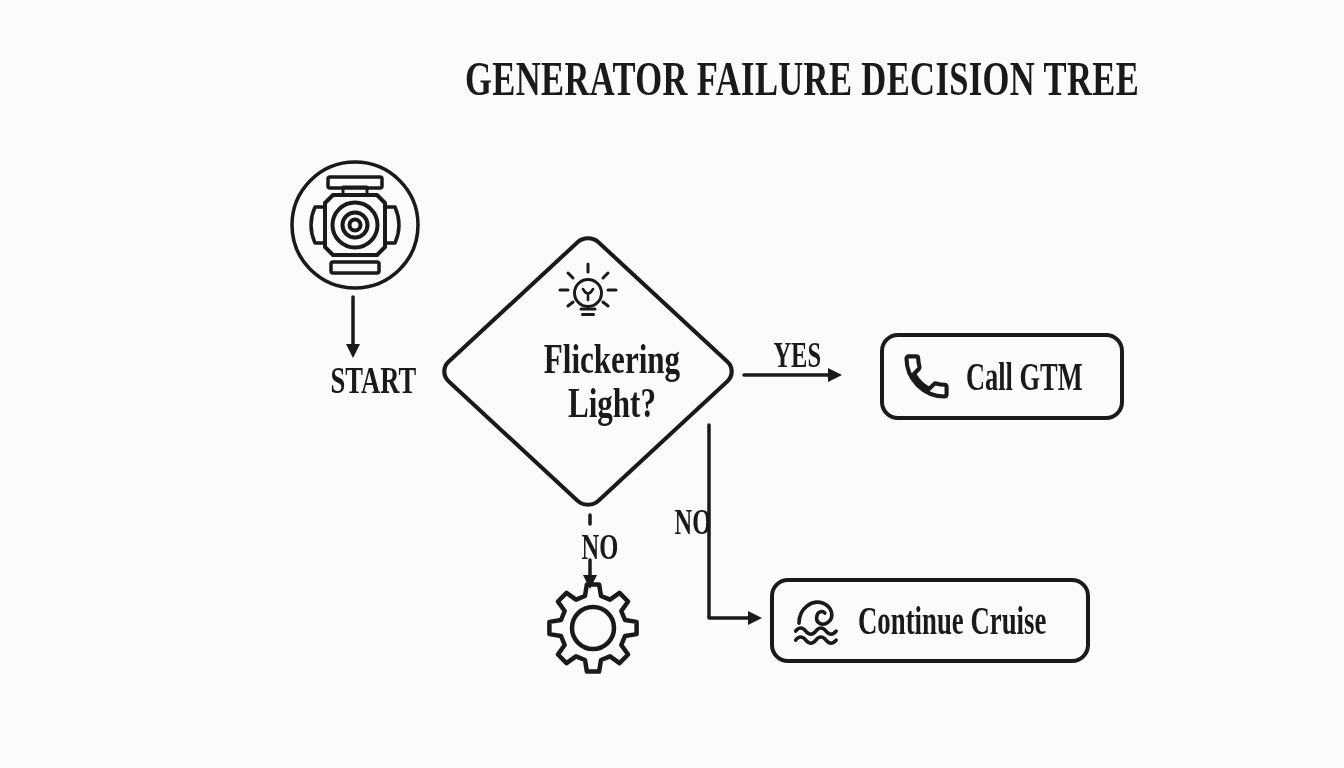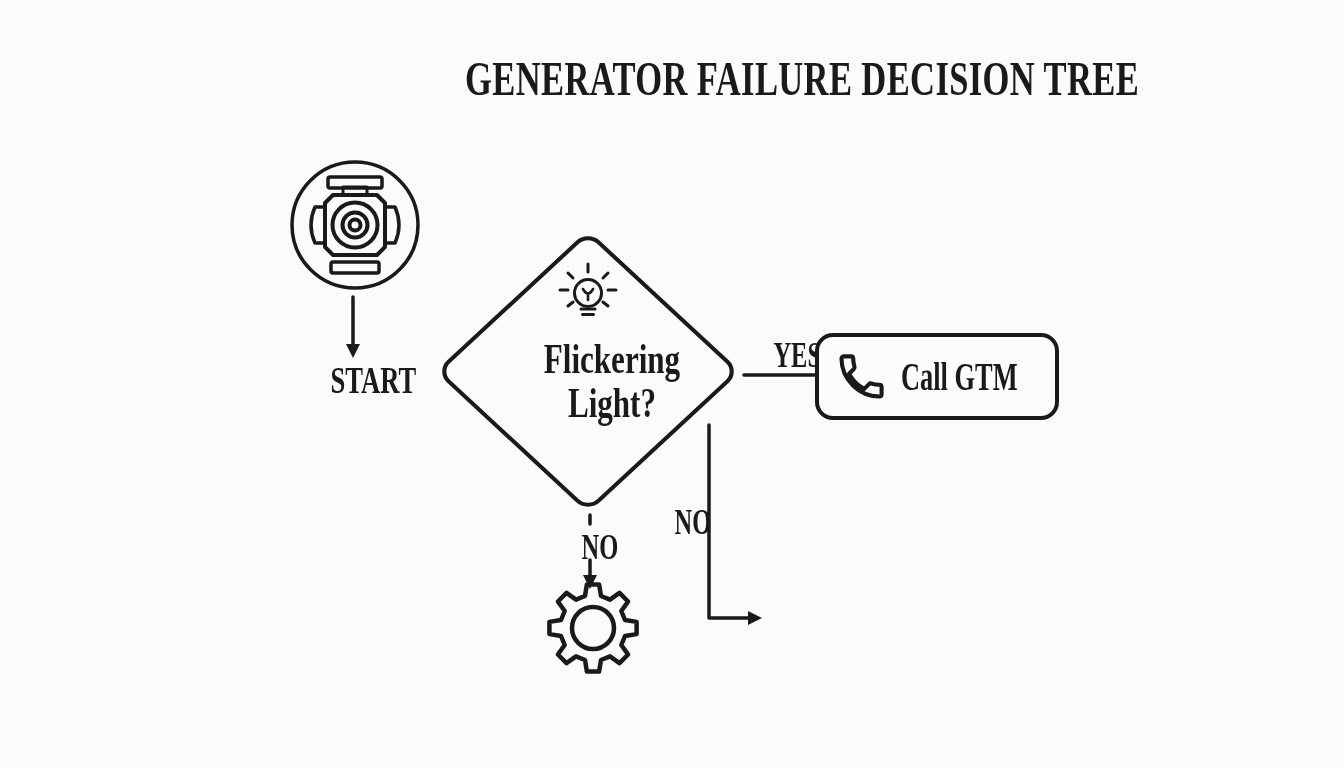--- a/index.html
+++ b/index.html
@@ -29,21 +29,21 @@
     text-align:center;white-space:nowrap;
     transform:scaleX(.74) translate(-50%,-50%);
   }
   .action-box{
     position:absolute;z-index:2;
     border:4px solid #1a1a1a;border-radius:18px;
     background:#fcfcfa;
     display:flex;align-items:center;
     box-sizing:border-box;
   }
-  .box-call{left:815px;top:333px;width:244px;height:87px;padding-left:16px;}
+  .box-call{left:880px;top:333px;width:244px;height:87px;padding-left:16px;}
   .box-cruise{left:770px;top:578px;width:320px;height:85px;padding-left:16px;}
   .box-icon{flex:0 0 auto;display:block;}
   .box-label{
     display:inline-block;font-weight:bold;font-size:40px;line-height:1;
     white-space:nowrap;margin-left:14px;
     transform:scaleX(.66);transform-origin:left center;
   }
   .box-cruise .box-label{transform:scaleX(.67);}
 </style>
 </head>
@@ -125,14 +125,24 @@
   <div class="lbl no-down-lbl">NO</div>
   <div class="lbl no-right-lbl">NO</div>
 
   <div class="action-box box-call">
     <svg class="box-icon" width="52" height="52" viewBox="0 0 24 24">
       <path d="M6.5 10.5c1.6 3.1 4 5.5 7 7l2.2-2.2c.3-.3.7-.4 1-.3 1.2.4 2.4.6 3.8.6.6 0 1 .4 1 1V20c0 .6-.4 1-1 1C11 21 3 13 3 3.5 3 3 3.4 2.5 4 2.5h3.4c.6 0 1 .4 1 1 0 1.3.2 2.6.6 3.8.1.3 0 .7-.3 1L6.5 10.5z" fill="none" stroke="#1a1a1a" stroke-width="1.9" stroke-linejoin="round" stroke-linecap="round"></path>
     </svg>
     <span class="box-label">Call GTM</span>
   </div>
 
+  <div class="action-box box-cruise">
+    <svg class="box-icon" width="54" height="54" viewBox="0 0 48 48">
+      <g fill="none" stroke="#1a1a1a" stroke-width="3.2" stroke-linecap="round">
+        <path d="M 8,26 C 8,12 20,5 29,8 C 37,11 40,20 34,25 C 29,29 22,26 24,19 C 25,15.5 29,14.5 31,17"></path>
+        <path d="M 5,33 q 4.5,-5.5 9,0 t 9,0 t 9,0 t 9,0"></path>
+        <path d="M 5,41 q 4.5,-5.5 9,0 t 9,0 t 9,0 t 9,0"></path>
+      </g>
+    </svg>
+    <span class="box-label">Continue Cruise</span>
+  </div>
 
 </div>
 
 </body></html>

